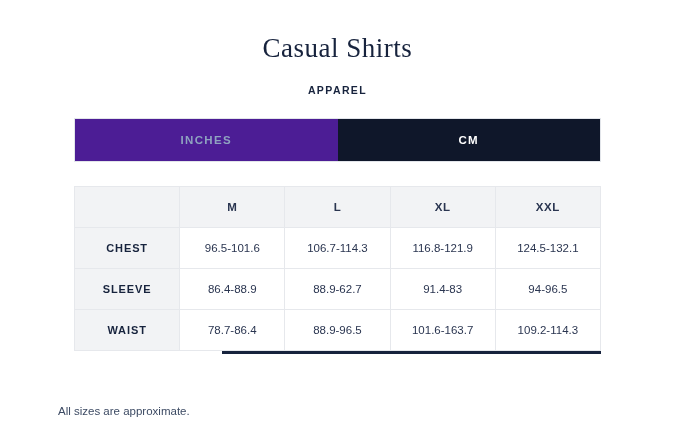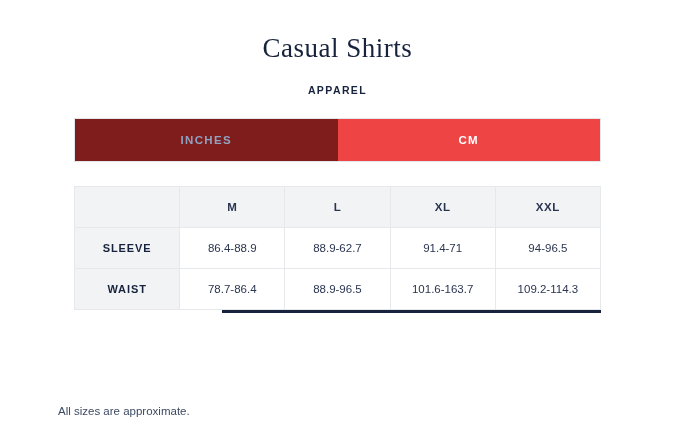--- a/index.html
+++ b/index.html
@@ -51,25 +51,25 @@
     display: flex;
     align-items: center;
     justify-content: center;
     font-size: 11.5px;
     font-weight: bold;
     letter-spacing: 1.3px;
     cursor: pointer;
     box-sizing: border-box;
   }
   .tab.inactive {
-    background: #7f1d1d;
+    background: #4c1d95;
     color: #8fa3c0;
   }
   .tab.active {
-    background: #ef4444;
+    background: #0f172a;
     color: #ffffff;
   }
   .table-wrap {
     width: 527px;
     margin: 24px auto 0 auto;
   }
   table.size-table {
     width: 100%;
     border-collapse: collapse;
     table-layout: fixed;
@@ -145,24 +145,31 @@
         <tr>
           <th class="corner"></th>
           <th>M</th>
           <th>L</th>
           <th>XL</th>
           <th>XXL</th>
         </tr>
       </thead>
       <tbody>
         <tr>
+          <th>CHEST</th>
+          <td>96.5-101.6</td>
+          <td>106.7-114.3</td>
+          <td>116.8-121.9</td>
+          <td>124.5-132.1</td>
+        </tr>
+        <tr>
           <th>SLEEVE</th>
           <td>86.4-88.9</td>
           <td>88.9-62.7</td>
-          <td>91.4-71</td>
+          <td>91.4-83</td>
           <td>94-96.5</td>
         </tr>
         <tr>
           <th>WAIST</th>
           <td>78.7-86.4</td>
           <td>88.9-96.5</td>
           <td>101.6-163.7</td>
           <td>109.2-114.3</td>
         </tr>
       </tbody>

